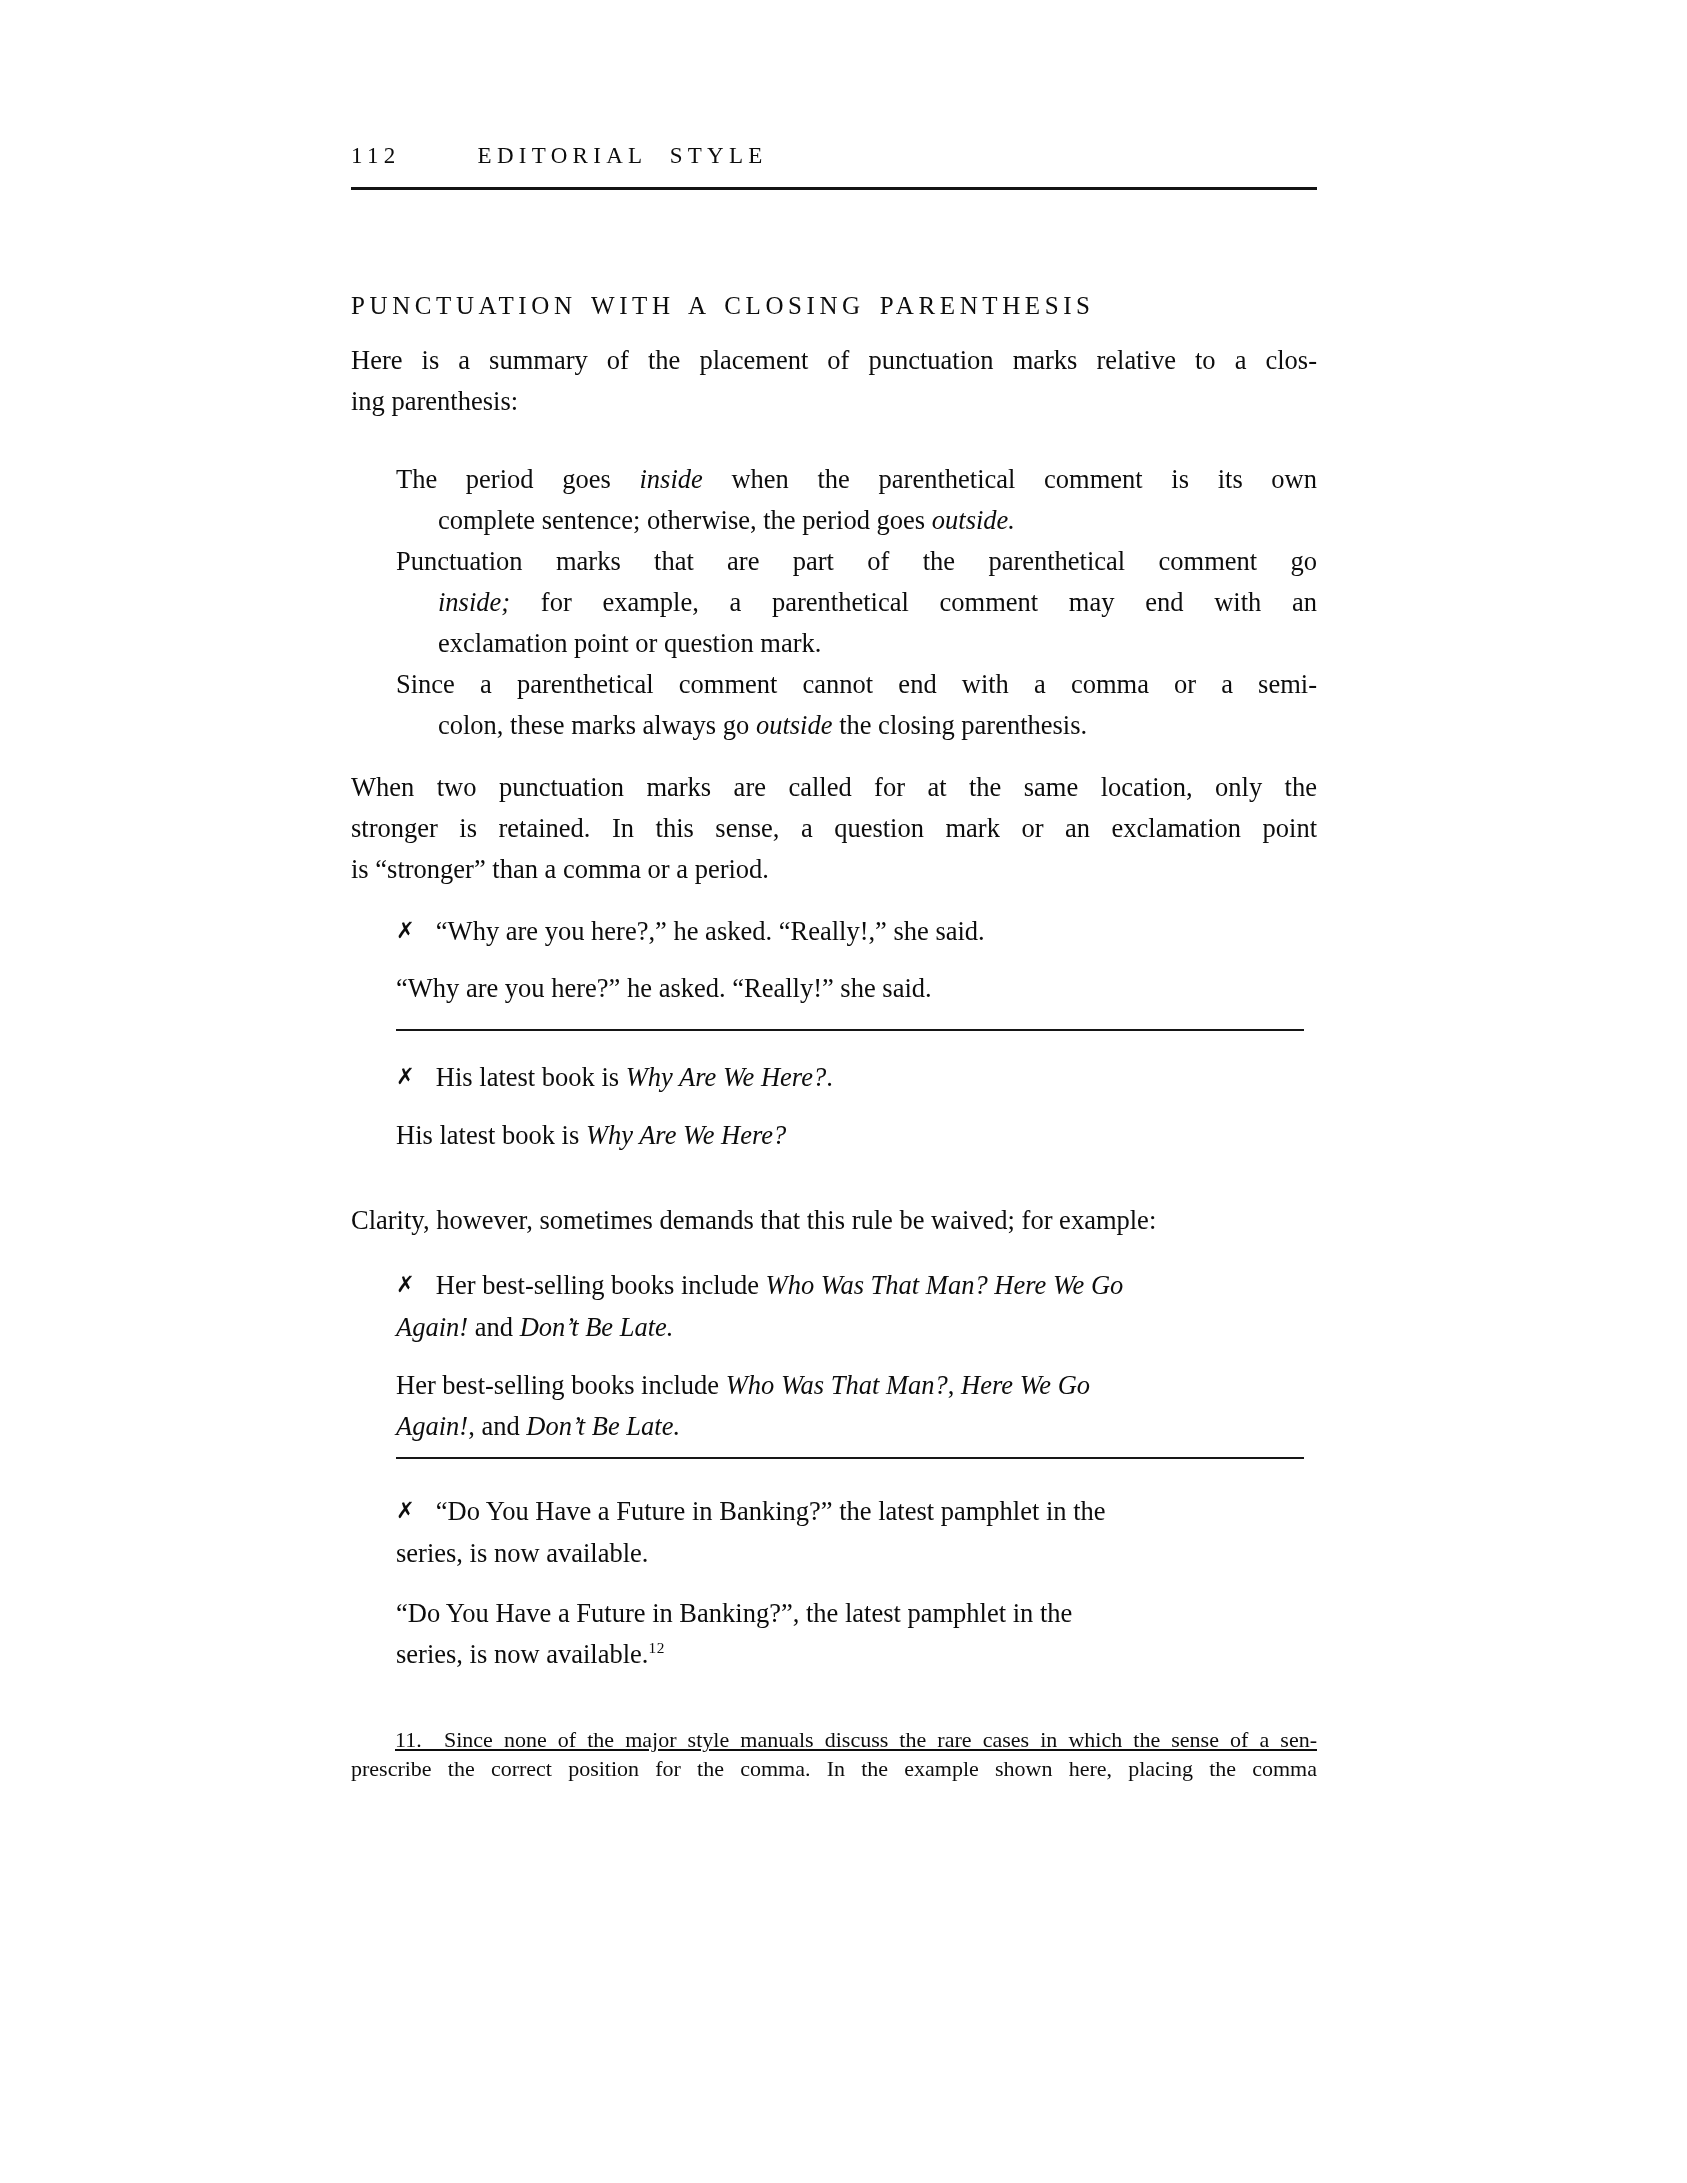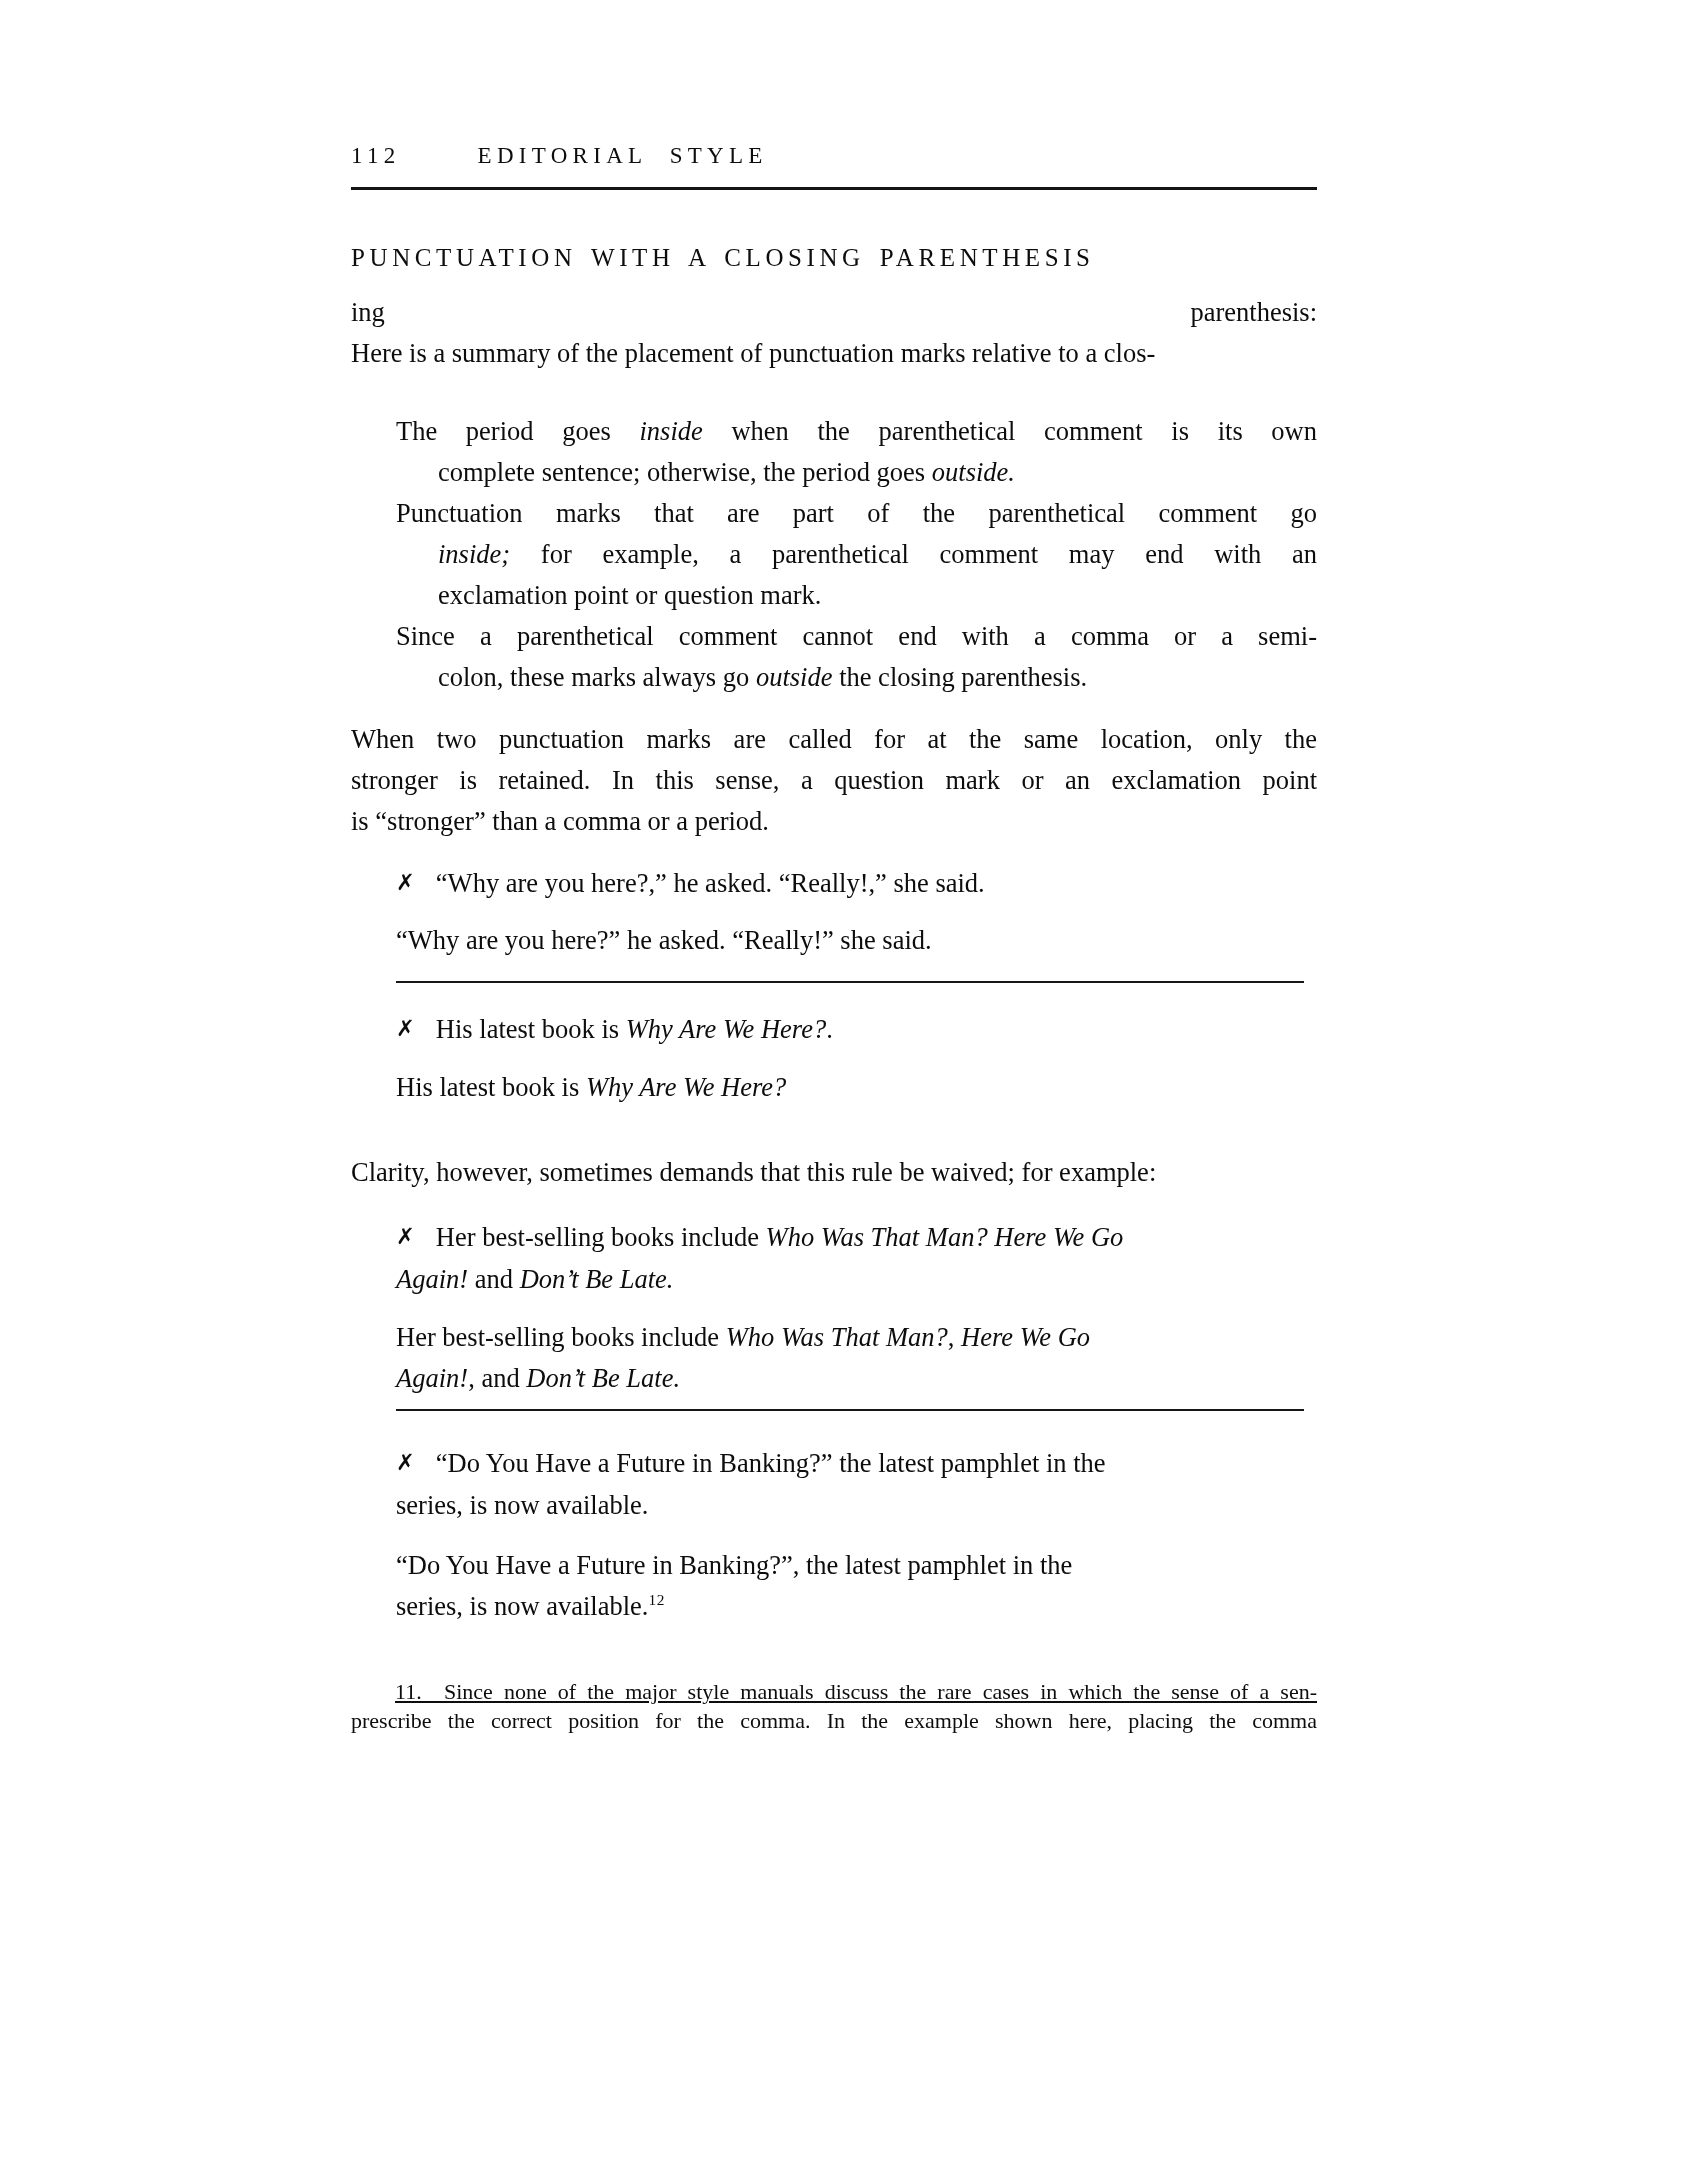--- a/index.html
+++ b/index.html
@@ -18,21 +18,21 @@
     font-size:23px;line-height:28px;letter-spacing:5.3px;
   }
   .page-num{margin-right:77px;}
   .running-title{word-spacing:12px;}
   .head-rule{height:2.6px;background:#141414;margin-top:17px;}
   
   .sec-heading{
     font-size:25px;line-height:32px;letter-spacing:4.6px;word-spacing:4px;
     font-weight:normal;margin:0;
   }
-  .h1-space{margin-top:52px;}
+  .h1-space{margin-top:100px;}
   .h2-space{margin-top:38px;}
   
   .para{font-size:26.5px;line-height:41px;}
   .justify .ln:not(:last-child){text-align:justify;text-align-last:justify;}
   .justify-all .ln{text-align:justify;text-align-last:justify;}
   
   .summary-list{margin-left:45px;font-size:26.5px;line-height:41px;}
   .list-item .ln:not(:first-child){padding-left:42px;}
   
   .example{margin-left:45px;font-size:26.5px;line-height:41px;}
@@ -61,22 +61,22 @@
 
   <div class="running-head">
     <span class="page-num">112</span>
     <span class="running-title">EDITORIAL STYLE</span>
   </div>
   <div class="head-rule"></div>
 
   <h2 class="sec-heading h1-space">PUNCTUATION WITH A CLOSING PARENTHESIS</h2>
 
   <div class="para justify mt-28">
+      <div class="ln"><span>Here is a summary of the placement of punctuation marks relative to a clos-</span></div>
       <div class="ln"><span>ing parenthesis:</span></div>
-      <div class="ln"><span>Here is a summary of the placement of punctuation marks relative to a clos-</span></div>
     </div>
 
   <div class="summary-list mt-56">
     <div class="list-item justify">
         <div class="ln"><span>The period goes </span><span class="it">inside</span><span> when the parenthetical comment is its own</span></div>
         <div class="ln"><span>complete sentence; otherwise, the period goes </span><span class="it">outside.</span></div>
       </div>
     <div class="list-item justify">
         <div class="ln"><span>Punctuation marks that are part of the parenthetical comment go</span></div>
         <div class="ln"><span class="it">inside;</span><span> for example, a parenthetical comment may end with an</span></div>

